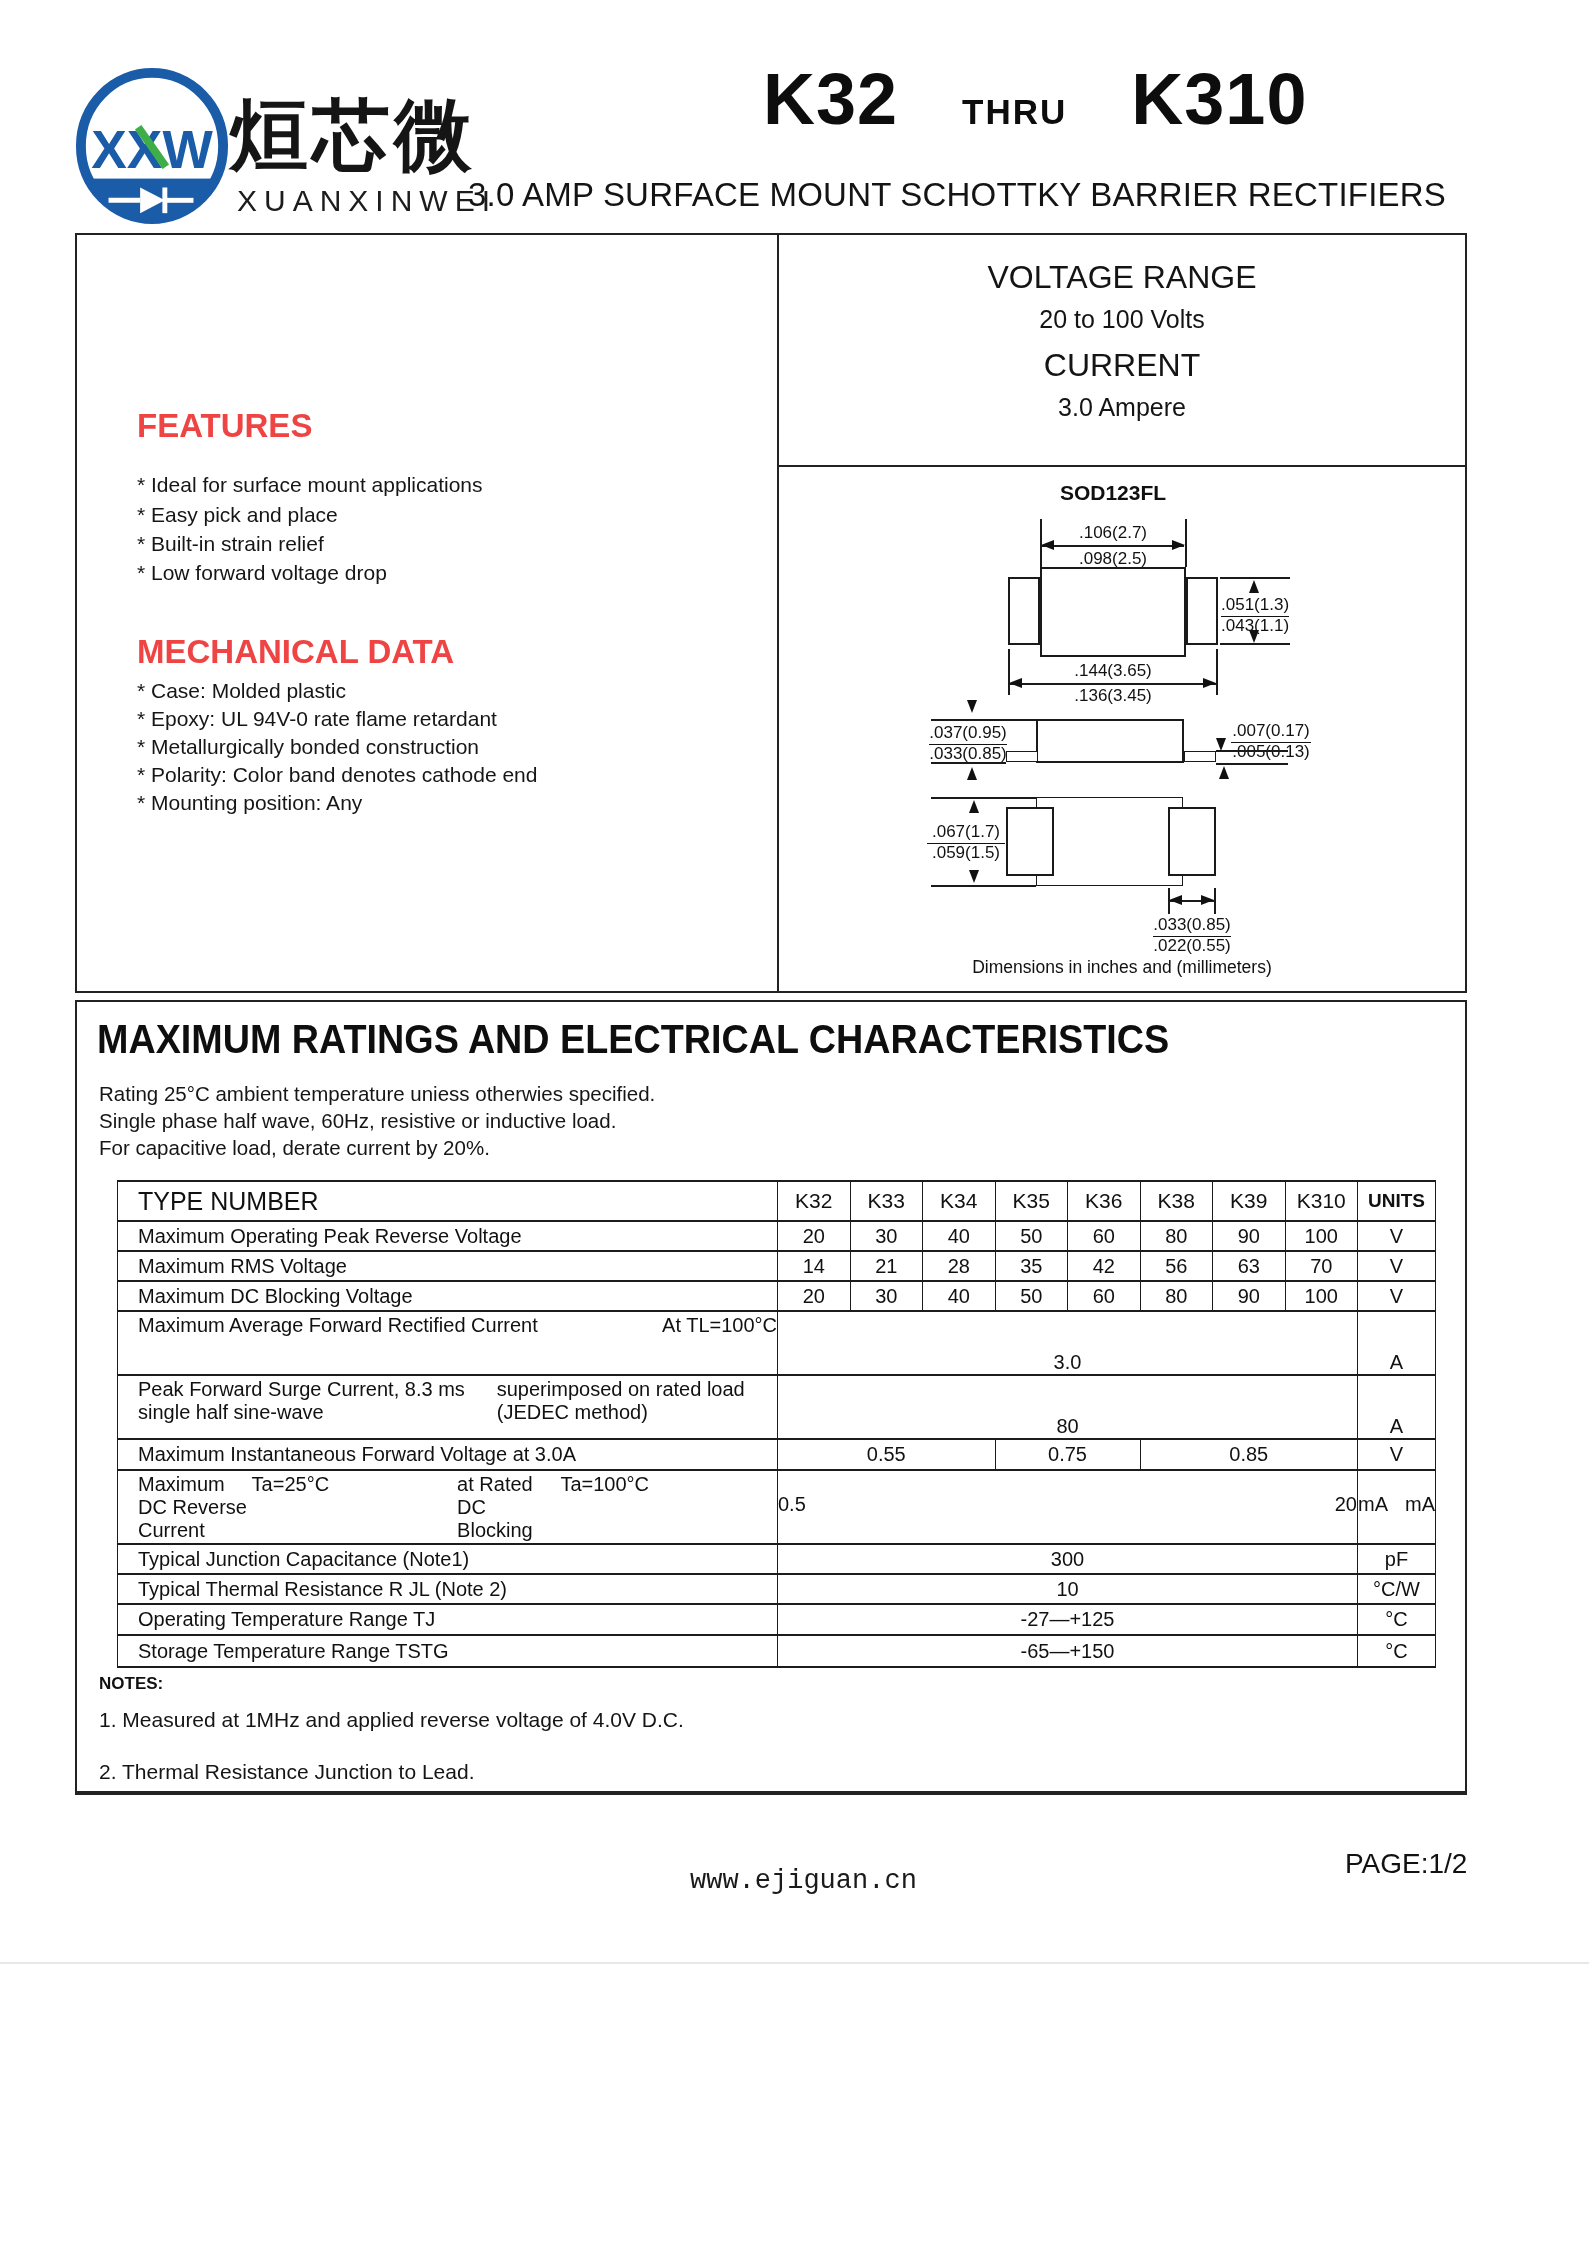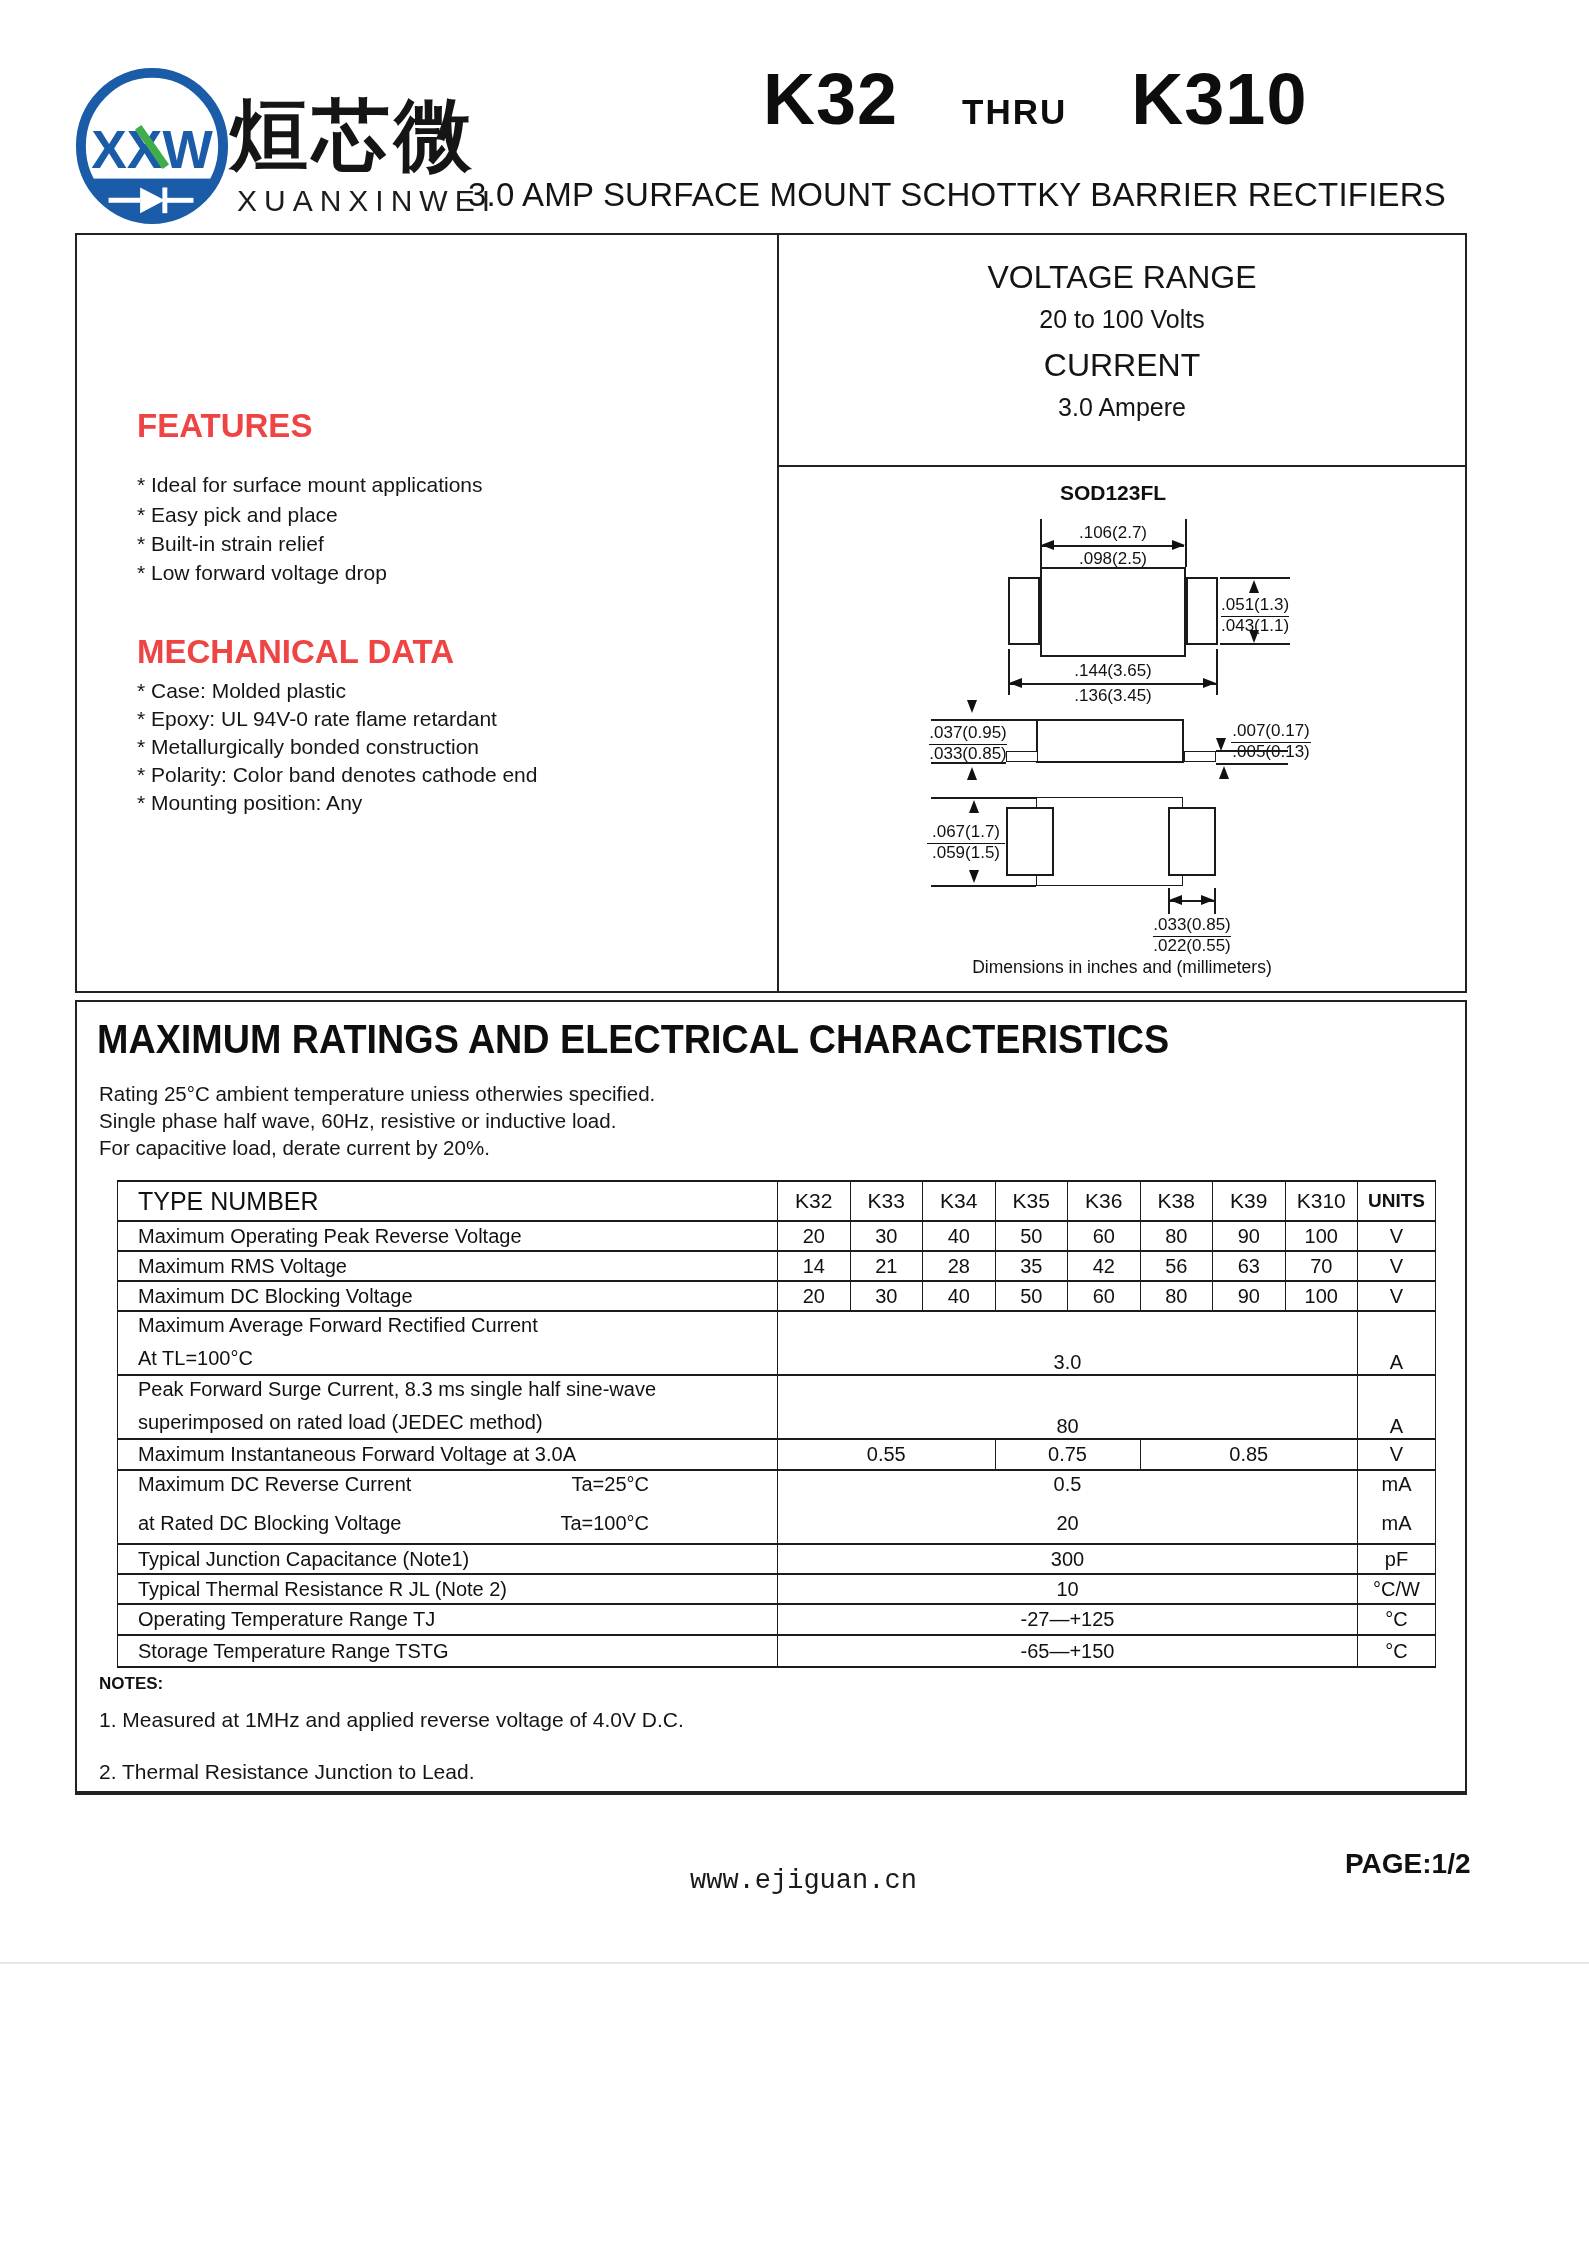--- a/index.html
+++ b/index.html
@@ -49,33 +49,33 @@
 
   table.ratings { position:absolute; left:40px; top:178px; width:1318px; border-collapse:collapse; table-layout:fixed; font-size:20px; color:#111; }
   table.ratings td, table.ratings th { border:1.5px solid #1c1c1c; border-top-width:2.5px; border-bottom-width:2.5px; padding:0; overflow:hidden; }
   table.ratings .lbl { text-align:left; padding-left:20px; font-weight:400; }
   th.typeh { font-size:25px; font-weight:400; }
   th.kcol { font-size:21px; font-weight:400; }
   th.units { font-size:19px; font-weight:700; }
   .c { text-align:center; }
   .vb { vertical-align:bottom; padding-bottom:5px; }
   .topv { vertical-align:top; }
-  .fill { display:flex; flex-direction:column; justify-content:space-between; }
+  .fill { display:flex; flex-direction:row; justify-content:space-between; }
   .f58 { height:56px; padding:2px 0 4px 0; }
   .f66 { height:62px; padding:2px 0 8px 0; }
   .dline { display:flex; }
   .dcond { margin-left:auto; margin-right:128px; }
   .cfill { align-items:center; }
 
   .notes-h { font-size:17px; font-weight:700; color:#111; }
   .note { font-size:21px; color:#151515; }
 
   
   .site { position:absolute; left:690px; top:1866px; font-family:"Liberation Mono", monospace; font-size:27px; color:#1a1a1a; }
-  .pageno { position:absolute; left:1345px; top:1848px; font-size:28px; font-weight:700; color:#111; }
+  .pageno { position:absolute; left:1345px; top:1848px; font-size:28px; font-weight:400; color:#111; }
   .pbreak { position:absolute; left:0; top:1962px; width:1589px; height:2px; background:#e7e7e7; }
 </style>
 </head>
 <body>
 
 <div class="page">
 
   <svg class="abs" style="left:73px;top:66px" width="158" height="160" viewBox="0 0 160 162">
     <defs>
         <clipPath id="lc">

